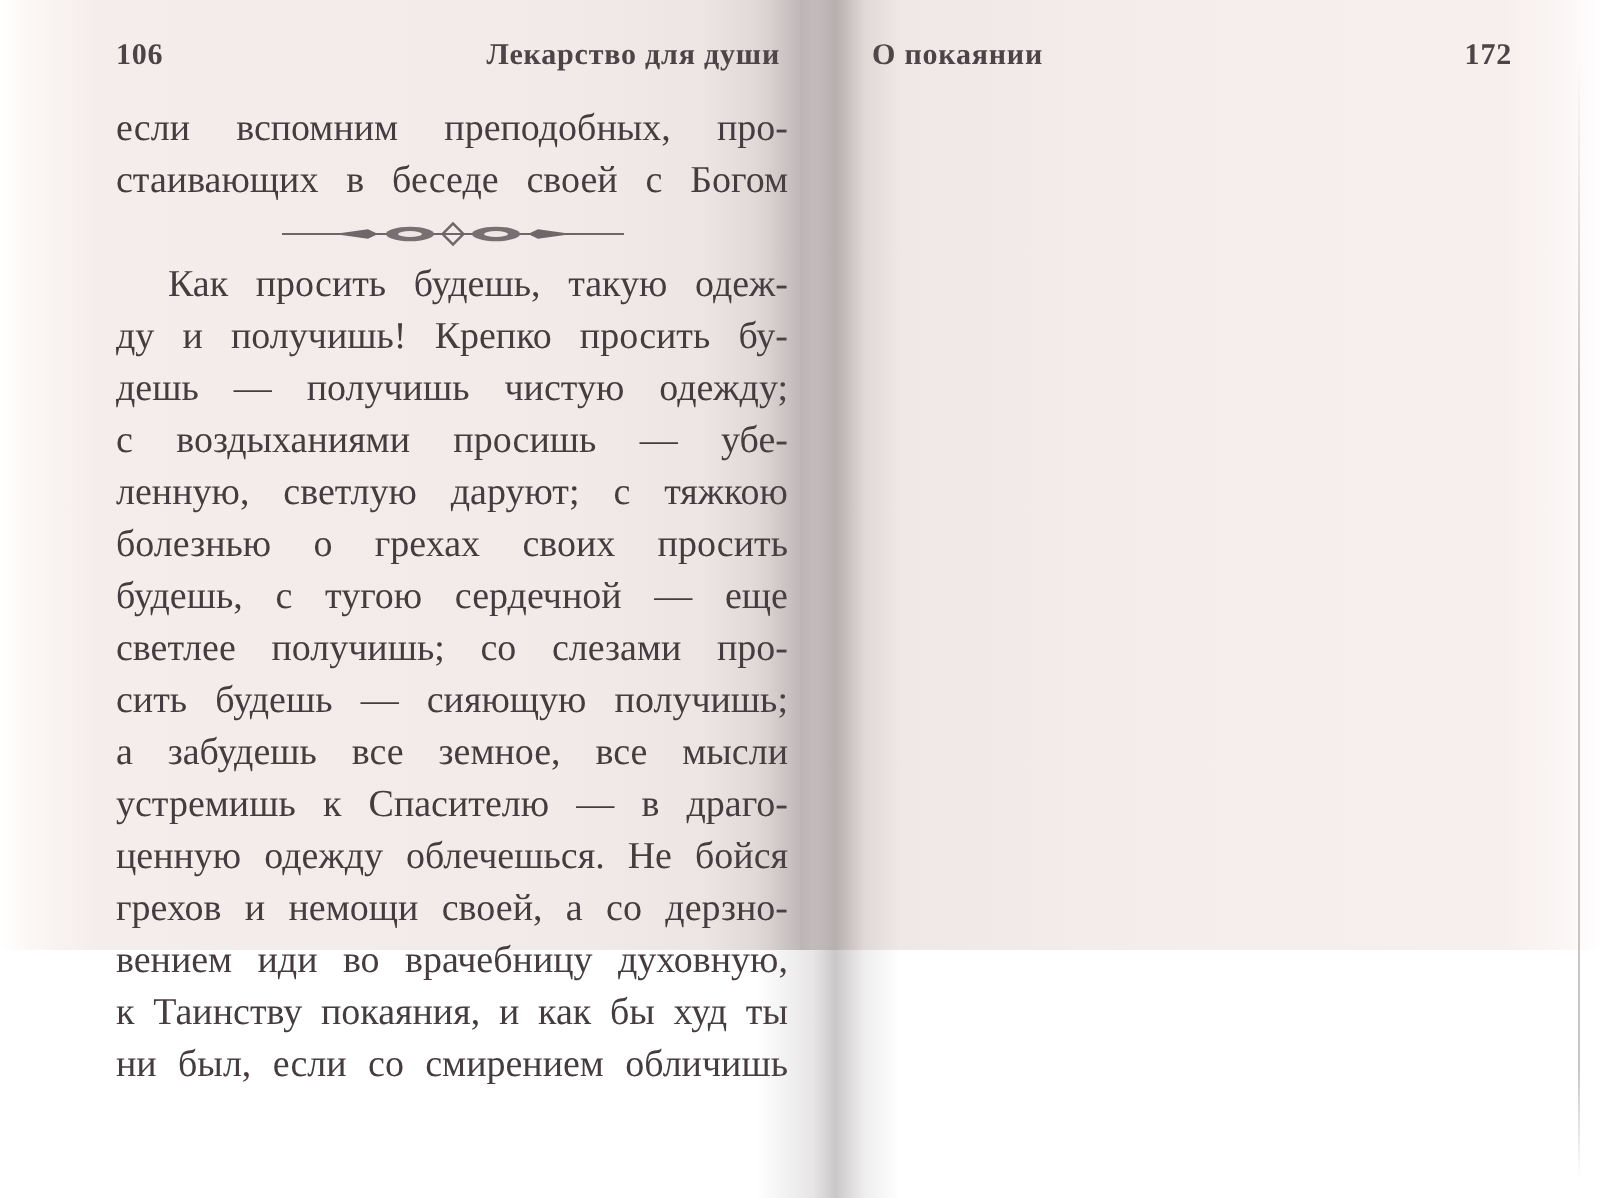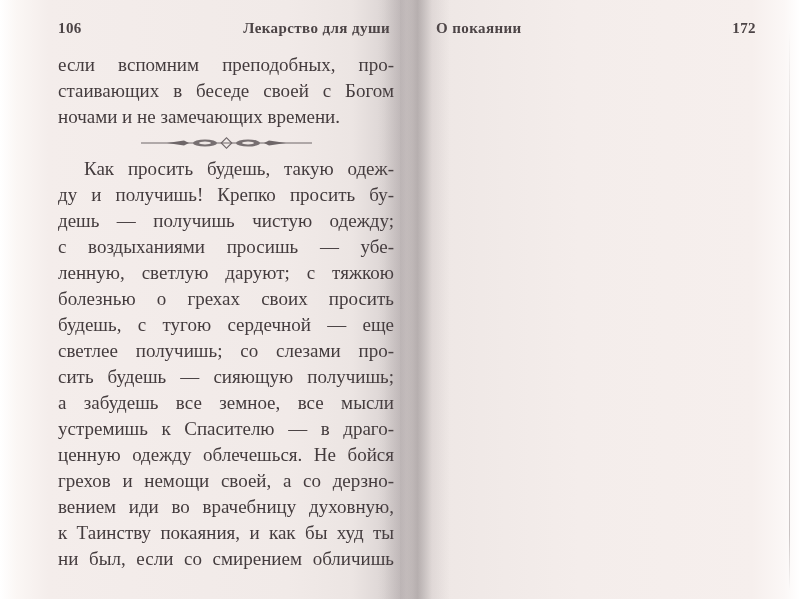--- a/index.html
+++ b/index.html
@@ -1,20 +1,20 @@
 <!DOCTYPE html>
 <html><head>
 <meta charset="utf-8">
 <style>
   html,body{margin:0;padding:0;background:#ffffff;}
   .photo{
     position:relative;width:800px;height:599px;overflow:hidden;
     background:#ffffff;font-family:"Liberation Serif","DejaVu Serif",serif;
   }
-  .page{position:absolute;top:0;height:599px;}
+  .page{position:absolute;top:0;height:475px;}
   .page.left{
     left:0;width:400px;
     background:linear-gradient(90deg,#ffffff 0%,#fbf7f5 4%,#f4edeb 12%,#f1eae8 72%,#ece5e3 88%,#ddd6d5 96%,#ccc5c5 100%);
   }
   .page.right{
     left:400px;width:400px;
     background:linear-gradient(90deg,#c7c0c0 0%,#dcd5d4 3%,#eee7e5 8%,#f4edeb 45%,#f6efed 88%,#fbf7f6 96%,#ffffff 100%);
   }
   .gutter{
     position:absolute;top:0;left:378px;width:72px;height:599px;pointer-events:none;
@@ -48,21 +48,20 @@
 <div class="photo">
 
   <section class="page left">
     <header class="phead">
       <span class="pnum">106</span>
       <span class="rhead">Лекарство для души</span>
     </header>
     <div class="pbody">
       <p class="line">если вспомним преподобных, про-</p>
       <p class="line">стаивающих в беседе своей с Богом</p>
-      <p class="line end">ночами и не замечающих времени.</p>
 
       <div class="orn1">
         <svg width="175" height="14" viewBox="0 0 175 14" aria-hidden="true">
           <path d="M2 7 H173" stroke="#6e6668" stroke-width="1"></path>
           <polygon points="28,7 45,4.6 50,7 45,9.4" fill="#6e6668"></polygon>
           <polygon points="147,7 130,4.6 125,7 130,9.4" fill="#6e6668"></polygon>
           <ellipse cx="66" cy="7" rx="12" ry="3.6" fill="#776f71"></ellipse>
           <ellipse cx="66" cy="7" rx="6" ry="1.5" fill="#eee7e5"></ellipse>
           <ellipse cx="109" cy="7" rx="12" ry="3.6" fill="#776f71"></ellipse>
           <ellipse cx="109" cy="7" rx="6" ry="1.5" fill="#eee7e5"></ellipse>

